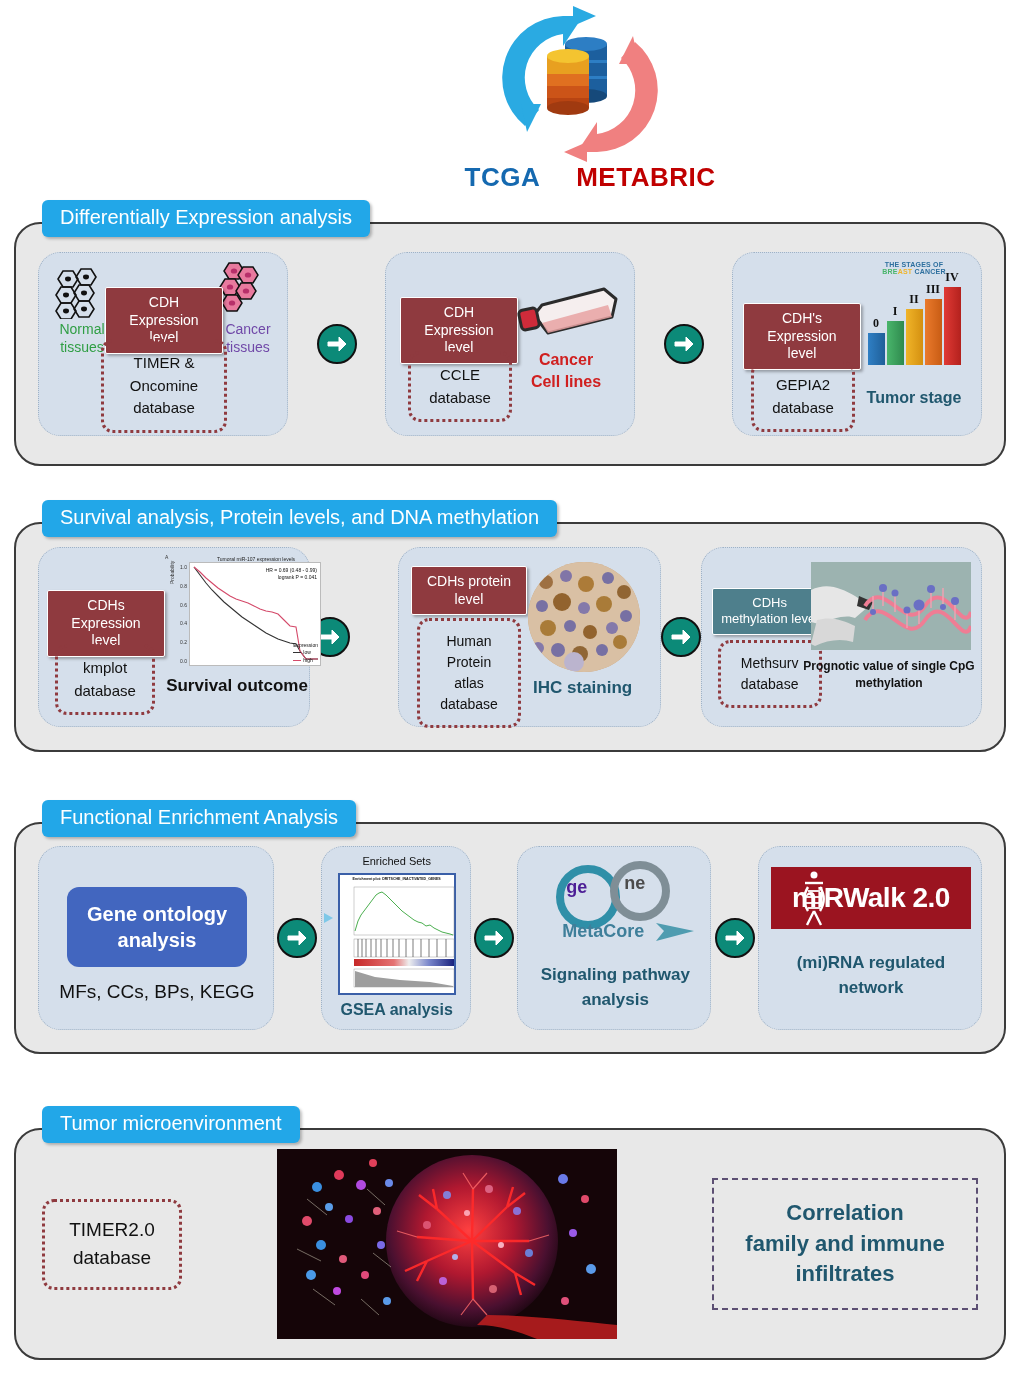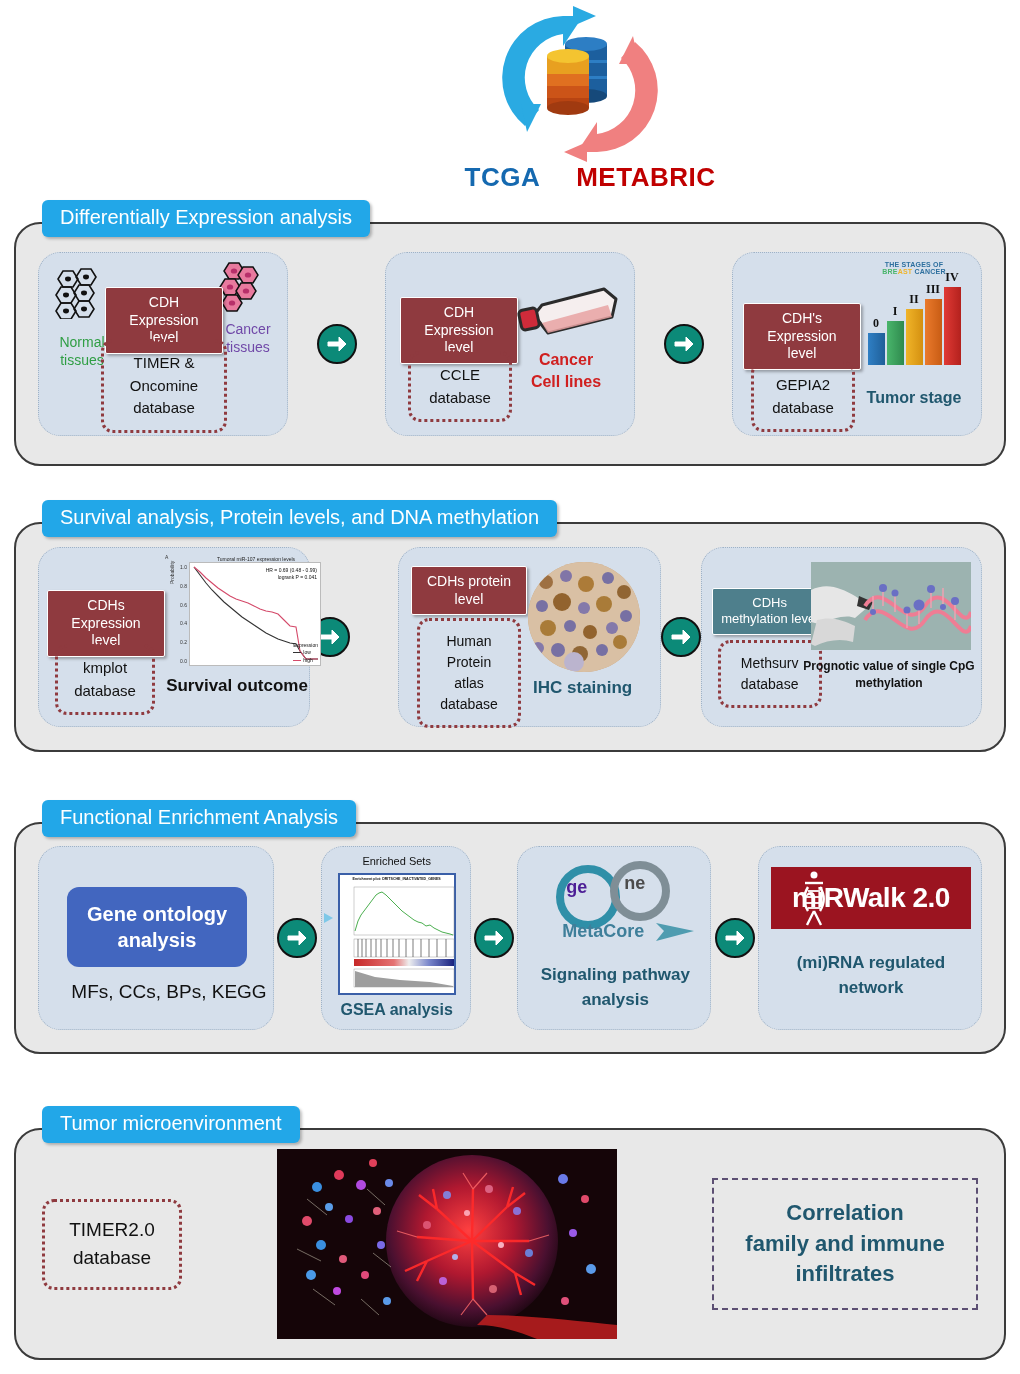--- a/index.html
+++ b/index.html
@@ -132,21 +132,21 @@
           <g fill="#111">
             <ellipse cx="17" cy="12" rx="3" ry="2.4"></ellipse>
               <ellipse cx="35" cy="10" rx="3" ry="2.4"></ellipse>
             <ellipse cx="15" cy="28" rx="3" ry="2.4"></ellipse>
               <ellipse cx="33" cy="26" rx="3" ry="2.4"></ellipse>
             <ellipse cx="15" cy="44" rx="3" ry="2.4"></ellipse>
               <ellipse cx="33" cy="42" rx="3" ry="2.4"></ellipse>
           </g>
         </svg>
       </div>
-      <div class="tissue-lbl" style="position:absolute;left:6px;top:81px;width:74px;color:#2f9e44;">
+      <div class="tissue-lbl" style="position:absolute;left:6px;top:68px;width:74px;color:#2f9e44;">
         <div>Normal</div>
         <div>tissues</div>
       </div>
 
       <div style="position:absolute;right:24px;top:8px;width:48px;height:56px;">
         <svg viewBox="0 0 48 56" width="48" height="56">
           <g fill="#e87a9e" stroke="#111" stroke-width="1.5">
             <polygon points="14,2 24,2 29,10 24,18 14,18 9,10"></polygon>
             <polygon points="28,6 38,6 43,14 38,22 28,22 23,14"></polygon>
             <polygon points="10,18 20,18 25,26 20,34 10,34 5,26"></polygon>
@@ -415,21 +415,21 @@
 <div class="section" style="top:822px;height:232px;">
   <div class="sec-title">Functional Enrichment Analysis</div>
 
   <div class="row" style="padding:0 22px; justify-content:space-between;">
 
     <div class="panel" style="width:236px;height:184px;">
       <div style="position:absolute;left:28px;top:40px;width:180px;background:#4266bf;color:#fff;border-radius:12px;text-align:center;font-size:20px;font-weight:bold;line-height:1.3;padding:14px 6px;">
         <div>Gene ontology</div>
         <div>analysis</div>
       </div>
-      <div style="position:absolute;left:0;top:134px;width:236px;text-align:center;font-size:19px;color:#111;margin-left:12px;">MFs, CCs, BPs, KEGG</div>
+      <div style="position:absolute;left:0;top:134px;width:236px;text-align:center;font-size:19px;color:#111;">MFs, CCs, BPs, KEGG</div>
     </div>
 
     <div class="arrow">
       <svg viewBox="0 0 24 24">
           <path d="M3 10h11V5l7 7-7 7v-5H3z" fill="#fff" stroke="#fff" stroke-width="1"></path>
         </svg>
     </div>
 
     <div class="panel" style="width:150px;height:184px;padding-left:43px;">
       <div style="position:absolute;left:0;top:8px;width:150px;text-align:center;font-size:11px;color:#111;">Enriched Sets</div>

